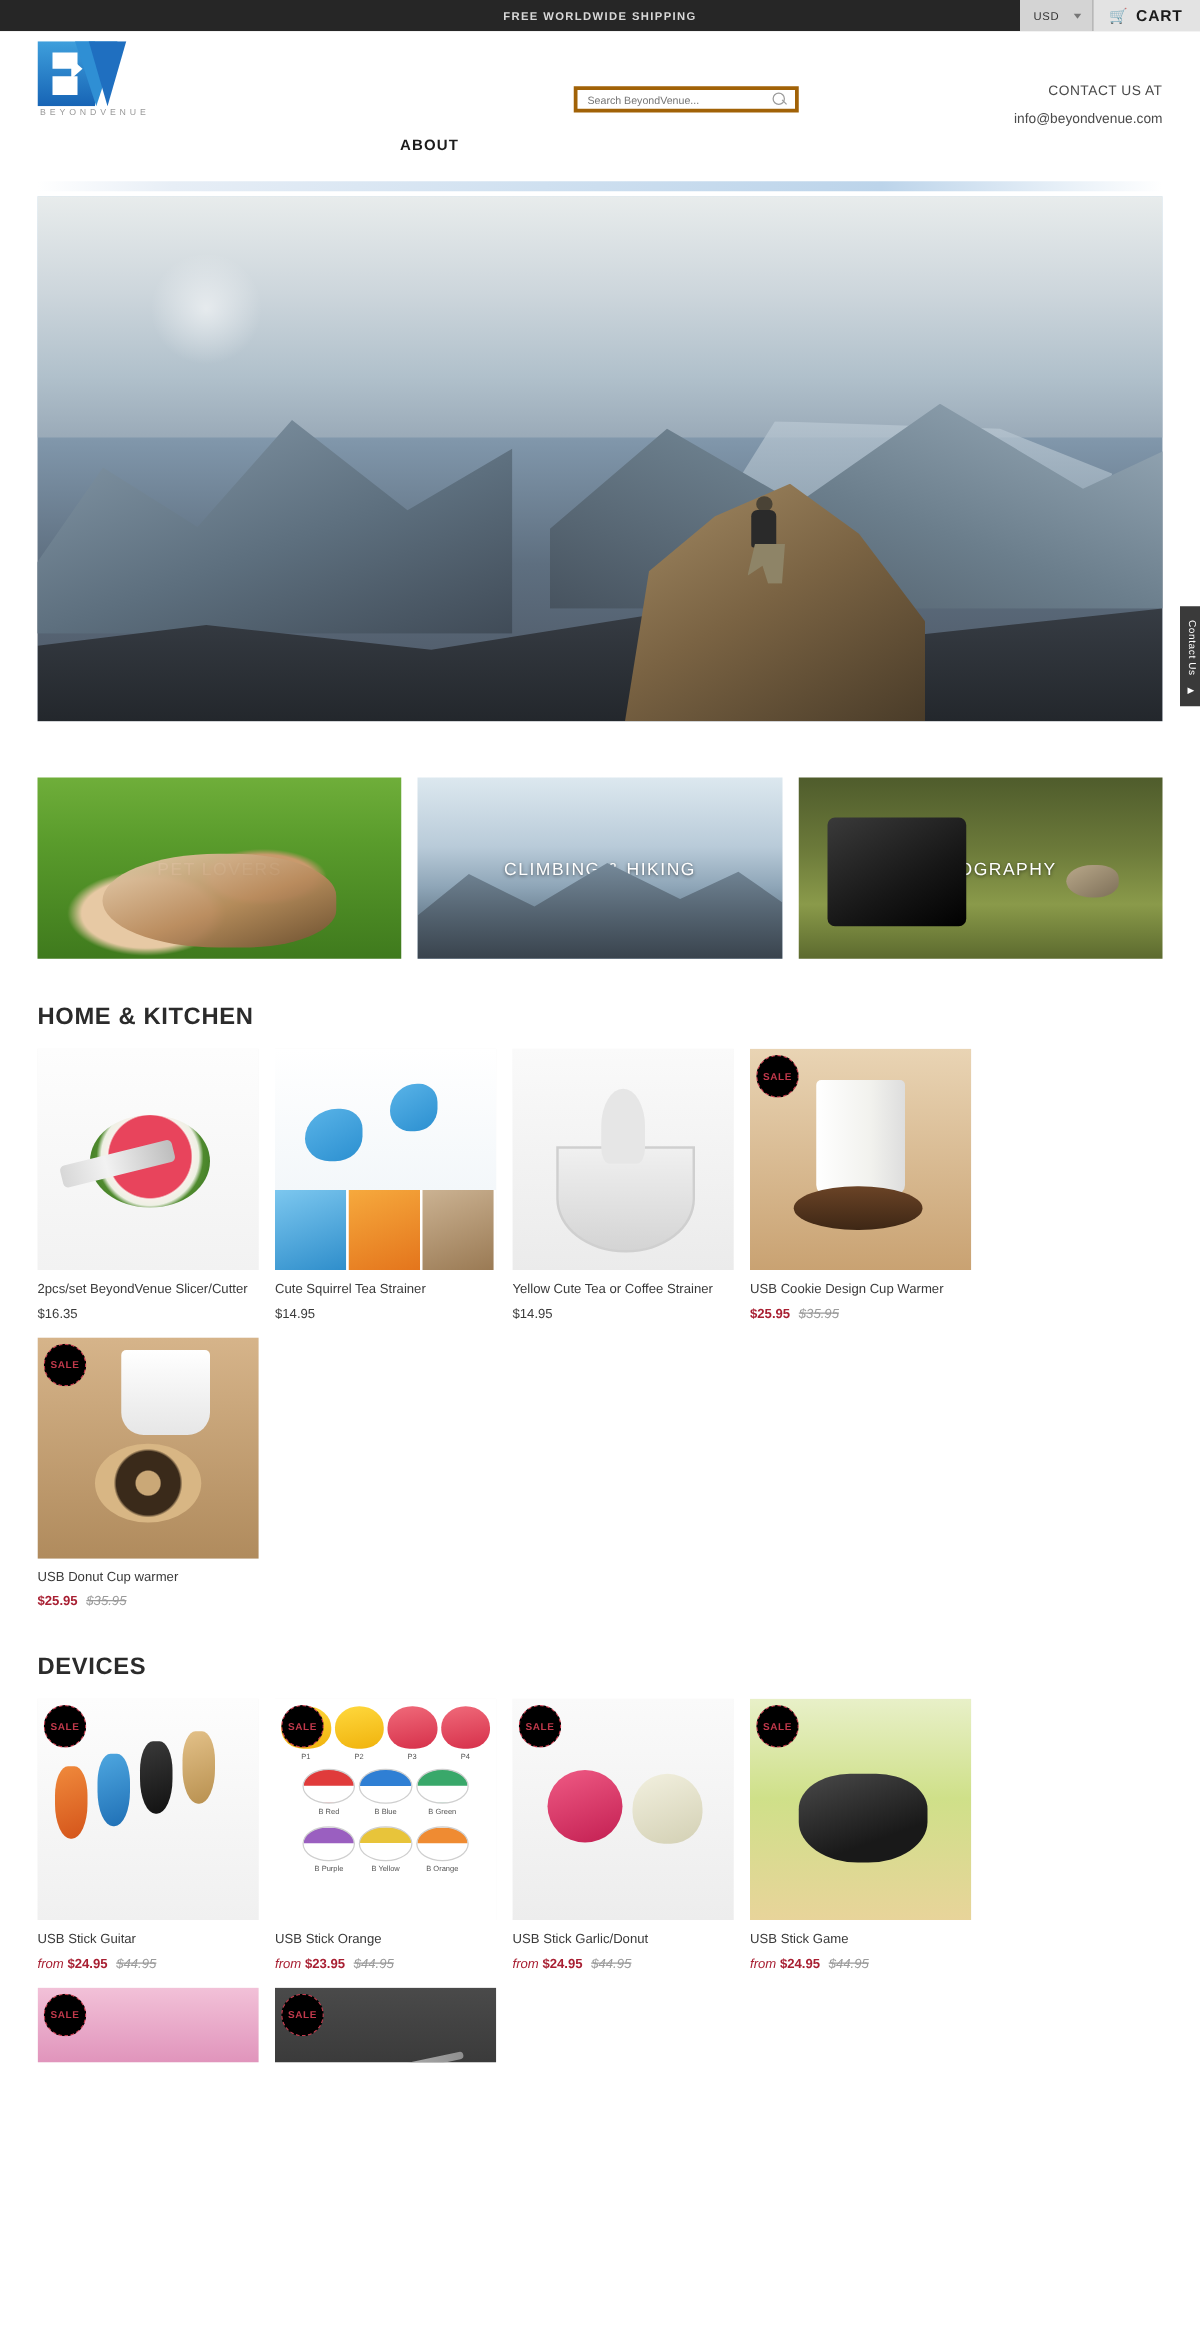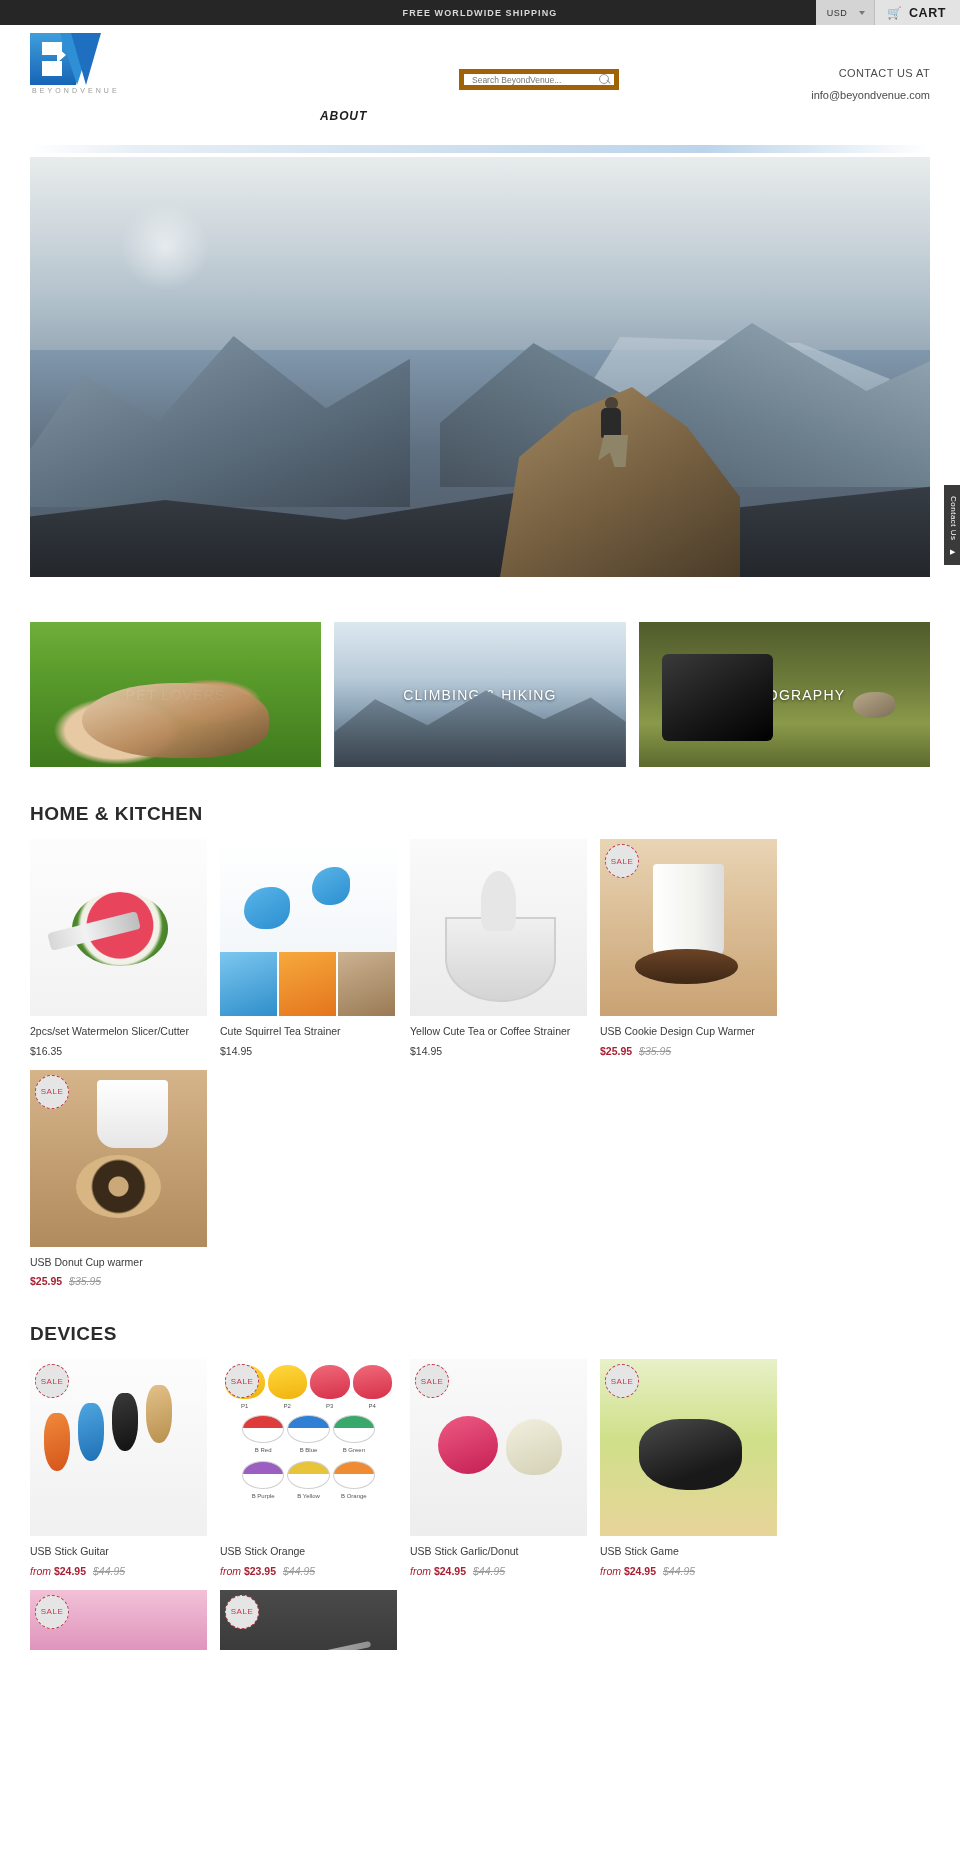--- a/index.html
+++ b/index.html
@@ -122,22 +122,22 @@
     font-size: 7px;
     letter-spacing: 3.1px;
     color: #9a9a9a;
     margin-top: 2px;
     padding-left: 2px;
     font-family: "Liberation Sans", sans-serif;
   }
   .search-box {
     position: absolute;
     left: 459px; top: 44px;
-    width: 160px; height: 21px;
-    border: 5px solid #a16207;
+    width: 180px; height: 21px;
+    border: 3px solid #a16207;
     background: #fff;
     display: flex;
     align-items: center;
     padding: 0 6px 0 8px;
     gap: 16px;
   }
   .search-box input {
     border: 0; outline: 0;
     flex: 1;
     font-size: 8.5px;
@@ -179,21 +179,20 @@
   .contact-email {
     font-size: 11px;
     margin-top: 10px;
     color: #4a4a4a;
   }
 
   
   .nav-outer {
     position: relative;
     height: 48px;
-    font-style: italic;
   }
   .nav-strip {
     position: absolute;
     left: 30px;
     top: 36px;
     width: 900px;
     height: 8px;
     background: linear-gradient(90deg,#ffffff 0%, #e7eef6 12%, #cfe0f0 45%, #bcd4ea 75%, #ffffff 100%);
   }
   .nav-items {
@@ -424,24 +423,24 @@
     position: relative;
     overflow: hidden;
     background: #f7f7f7;
   }
   .badge-sale {
     position: absolute;
     left: 5px; top: 5px;
     width: 34px; height: 34px;
     border-radius: 50%;
     border: 1.5px dashed #c0394b;
-    background: #e5e5e5;
+    background: #000000;
     color: #c0394b;
     font-size: 8px;
-    font-weight: normal;
+    font-weight: bold;
     letter-spacing: .5px;
     display: flex;
     align-items: center;
     justify-content: center;
     z-index: 5;
   }
   .card-title {
     margin-top: 9px;
     font-size: 10.5px;
     color: #3a3a3a;
@@ -705,21 +704,21 @@
   </div>
 </div>
 
 <div class="section-title">HOME &amp; KITCHEN</div>
 <div class="grid">
 
   <div class="card">
     <div class="card-img">
       <div class="ph ph-watermelon"></div>
     </div>
-    <div class="card-title">2pcs/set Watermelon Slicer/Cutter</div>
+    <div class="card-title">2pcs/set BeyondVenue Slicer/Cutter</div>
     <div class="card-price">
       <span>$16.35</span>
     </div>
   </div>
 
   <div class="card">
     <div class="card-img">
       <div class="ph ph-squirrel">
         <div class="top"></div>
         <div class="sq sq1"></div>

